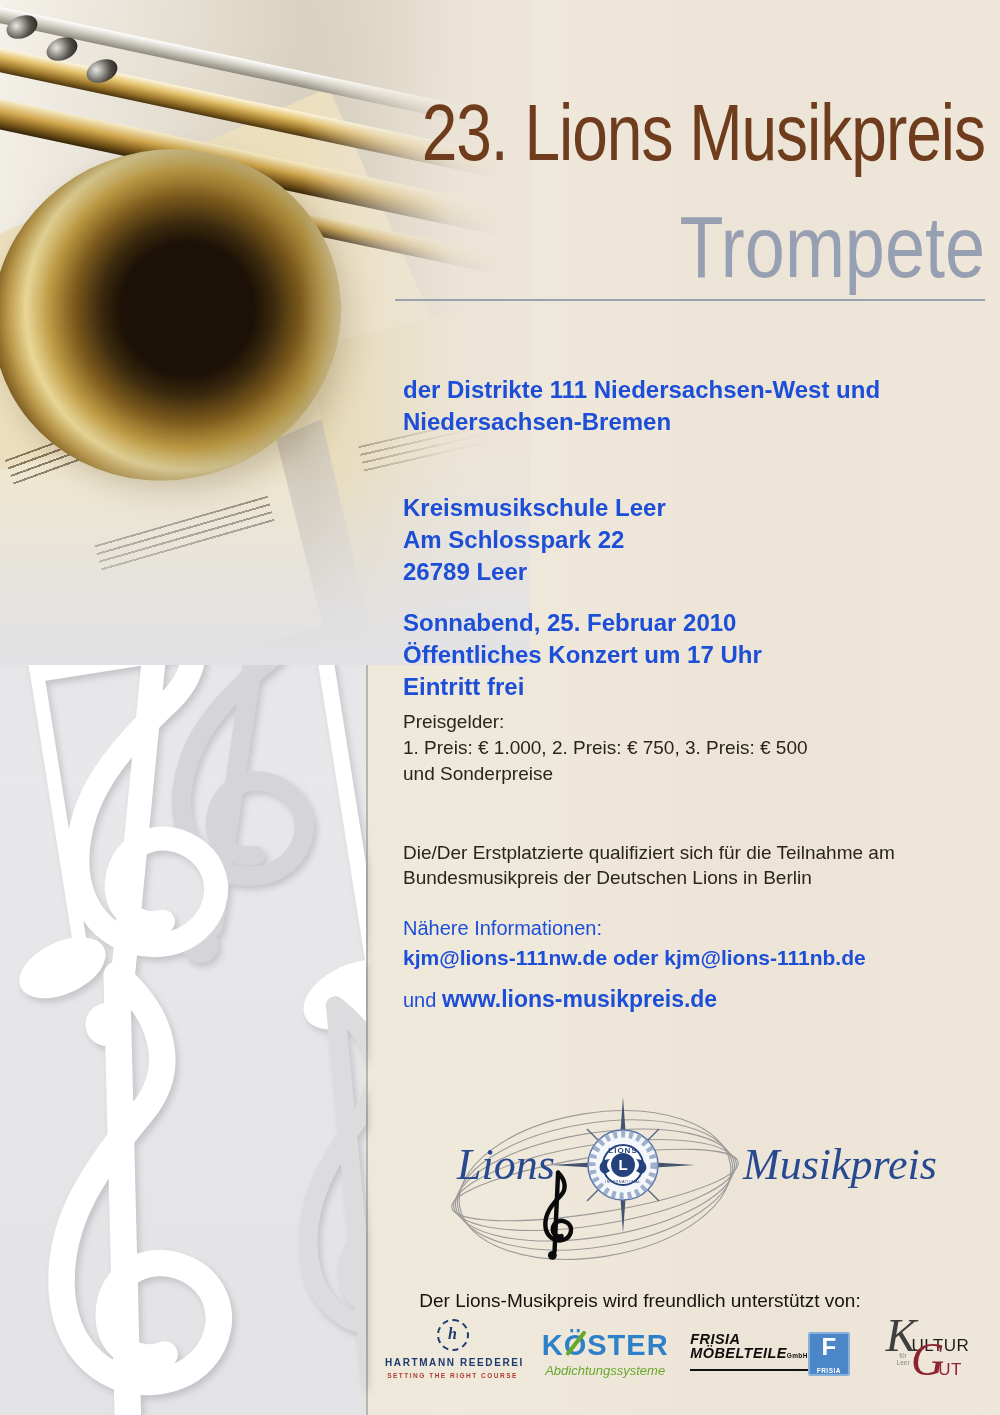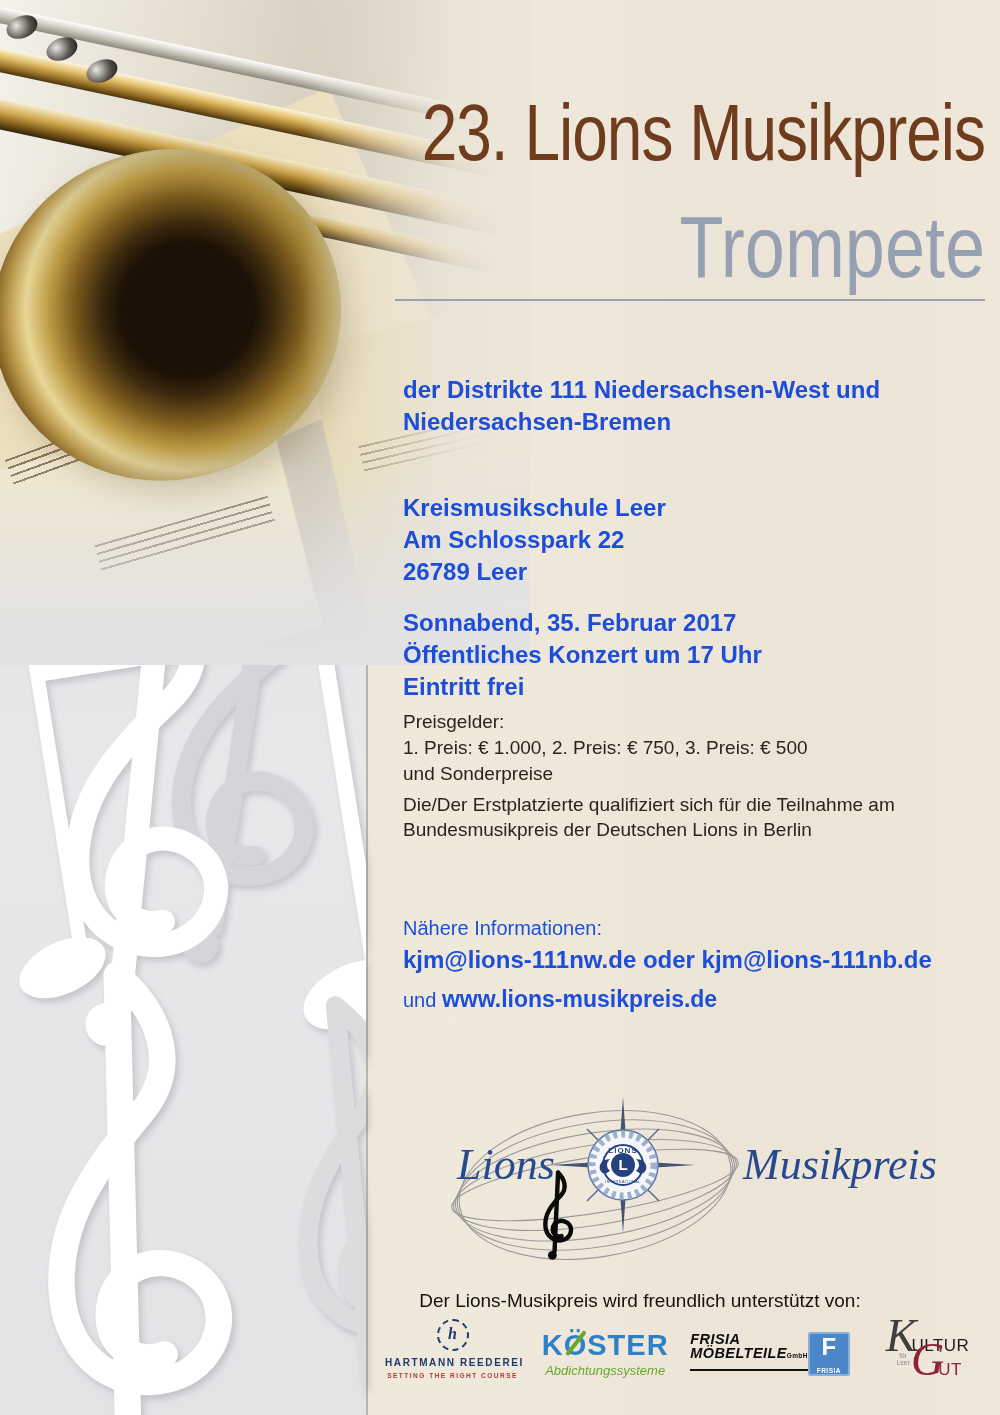--- a/index.html
+++ b/index.html
@@ -64,23 +64,23 @@
 
   
   .tb{position:absolute;left:403px;width:540px;color:#1d4ed8;}
   .bold-block{font-size:24px;font-weight:bold;line-height:32px;}
   .light-block{font-size:19px;font-weight:400;line-height:26px;color:#2b241d;}
   .district{top:374px;}
   .district .l2{padding-right:36px;}
   .venue{top:492px;}
   .event{top:607px;}
   .prizes{top:709px;}
-  .qualification{top:792px;line-height:25px;}
+  .qualification{top:840px;line-height:25px;}
   .info-head{top:917px;font-size:20px;}
-  .emails{top:946px;font-size:24px;font-weight:bold;white-space:nowrap;}
+  .emails{top:946px;font-size:21px;font-weight:bold;white-space:nowrap;}
   .site{top:986px;font-size:20px;}
   .site b{font-size:23px;}
 
   
   .logo-svg{position:absolute;left:445px;top:1090px;width:500px;height:180px;}
   .logo-text{font-family:"Liberation Serif",serif;font-style:italic;fill:#27498f;}
 
   
   .sponsors-heading{position:absolute;left:380px;top:1290px;width:520px;text-align:center;
                     font-size:19px;color:#17120e;}
@@ -195,21 +195,21 @@
     <div class="l2">Niedersachsen-Bremen</div>
   </div>
 
   <div class="tb bold-block venue">
     <div>Kreismusikschule Leer</div>
     <div>Am Schlosspark 22</div>
     <div>26789 Leer</div>
   </div>
 
   <div class="tb bold-block event">
-    <div>Sonnabend, 35. Februar 2017</div>
+    <div>Sonnabend, 25. Februar 2010</div>
     <div>Öffentliches Konzert um 17 Uhr</div>
     <div>Eintritt frei</div>
   </div>
 
   <div class="tb light-block prizes">
     <div>Preisgelder:</div>
     <div>1. Preis: € 1.000, 2. Preis: € 750, 3. Preis: € 500</div>
     <div>und Sonderpreise</div>
   </div>
 

